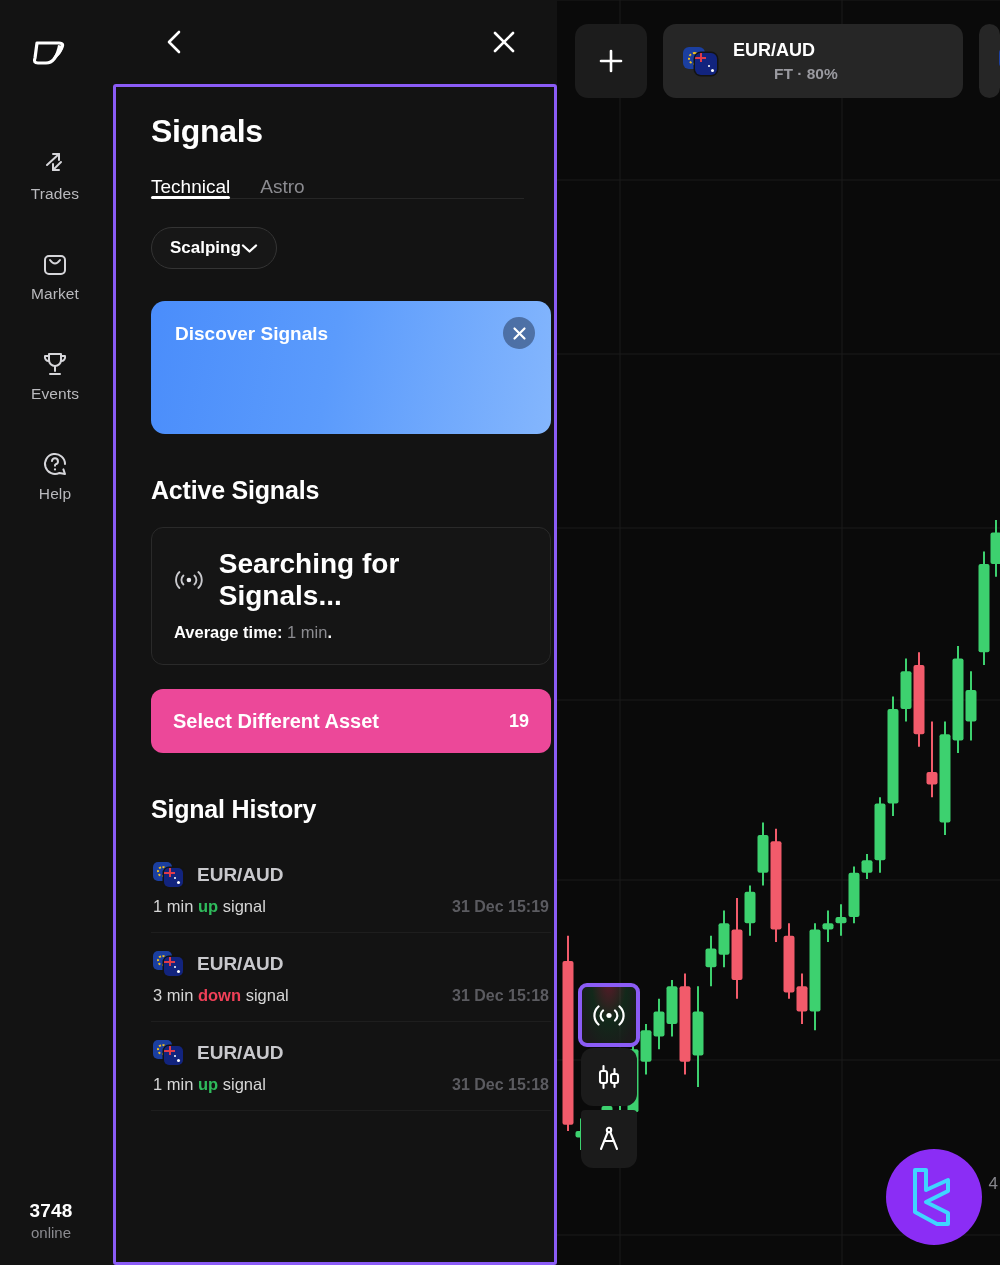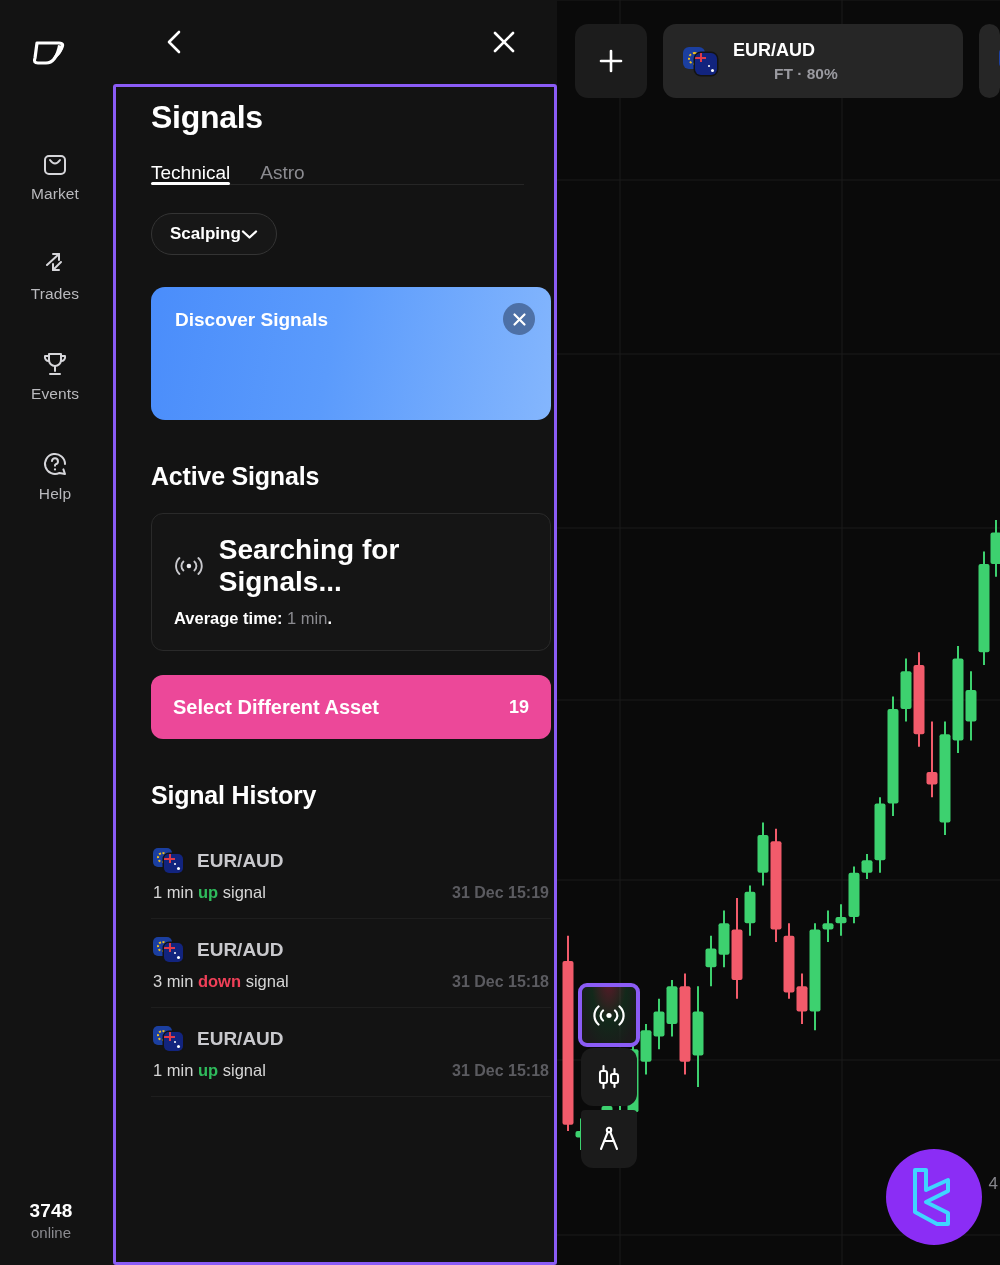--- a/index.html
+++ b/index.html
@@ -78,21 +78,21 @@
     background:#131313;
   }
   #panel-body {
     width:100%; height:100%;
     overflow:hidden;
     padding:0 30px;
   }
   #panel-title {
     font-size:32px; font-weight:bold; color:#fff;
     letter-spacing:-.3px;
-    margin:12px 0 0 5px;
+    margin:26px 0 0 5px;
   }
   #tabs {
     margin:26px 0 0 5px;
     display:flex; gap:30px;
     border-bottom:1px solid #262626;
   }
   .tab {
     font-size:19px; font-weight:normal;
     color:#8b8b90; 
     cursor:pointer; position:relative;
@@ -310,34 +310,34 @@
     <div id="rail-logo">
       <svg width="48" height="30" viewBox="0 0 48 30">
         <path d="M6 7 L28 7 Q34 7 30 13 L23 23 Q20 27 15 27 L7 27 Q2 27 4 22 Z" fill="none" stroke="#fff" stroke-width="3.2" stroke-linejoin="round"></path>
         <path d="M27 9 Q34 9 31 15 Q28 21 22 23 Q26 15 27 9 Z" fill="#fff"></path>
       </svg>
     </div>
 
     <div class="rail-items">
       <div class="rail-item">
         <svg class="rail-icon" viewBox="0 0 30 30" fill="none" stroke="#d6d6da" stroke-width="2" stroke-linecap="round" stroke-linejoin="round">
-          <rect x="5" y="7" width="20" height="18" rx="4"></rect>
-          <path d="M10 11 Q15 18 20 11"></path>
-        </svg>
-        <span class="rail-label">Market</span>
-      </div>
-
-      <div class="rail-item">
-        <svg class="rail-icon" viewBox="0 0 30 30" fill="none" stroke="#d6d6da" stroke-width="2" stroke-linecap="round" stroke-linejoin="round">
           <path d="M7 16 L19 5"></path>
             <polyline points="13,5 19,5 19,11"></polyline>
           <path d="M21 13 L13 21"></path>
             <polyline points="13,15 13,21 19,21"></polyline>
         </svg>
         <span class="rail-label">Trades</span>
+      </div>
+
+      <div class="rail-item">
+        <svg class="rail-icon" viewBox="0 0 30 30" fill="none" stroke="#d6d6da" stroke-width="2" stroke-linecap="round" stroke-linejoin="round">
+          <rect x="5" y="7" width="20" height="18" rx="4"></rect>
+          <path d="M10 11 Q15 18 20 11"></path>
+        </svg>
+        <span class="rail-label">Market</span>
       </div>
 
       <div class="rail-item">
         <svg class="rail-icon" viewBox="0 0 30 30" fill="none" stroke="#d6d6da" stroke-width="2" stroke-linecap="round" stroke-linejoin="round">
           <path d="M9 5 h12 v6 a6 6 0 0 1 -12 0 z"></path>
           <path d="M9 7 H5 a4 4 0 0 0 4 5"></path>
           <path d="M21 7 h4 a4 4 0 0 1 -4 5"></path>
           <path d="M15 17 v5"></path>
             <path d="M10 25 h10"></path>
         </svg>

